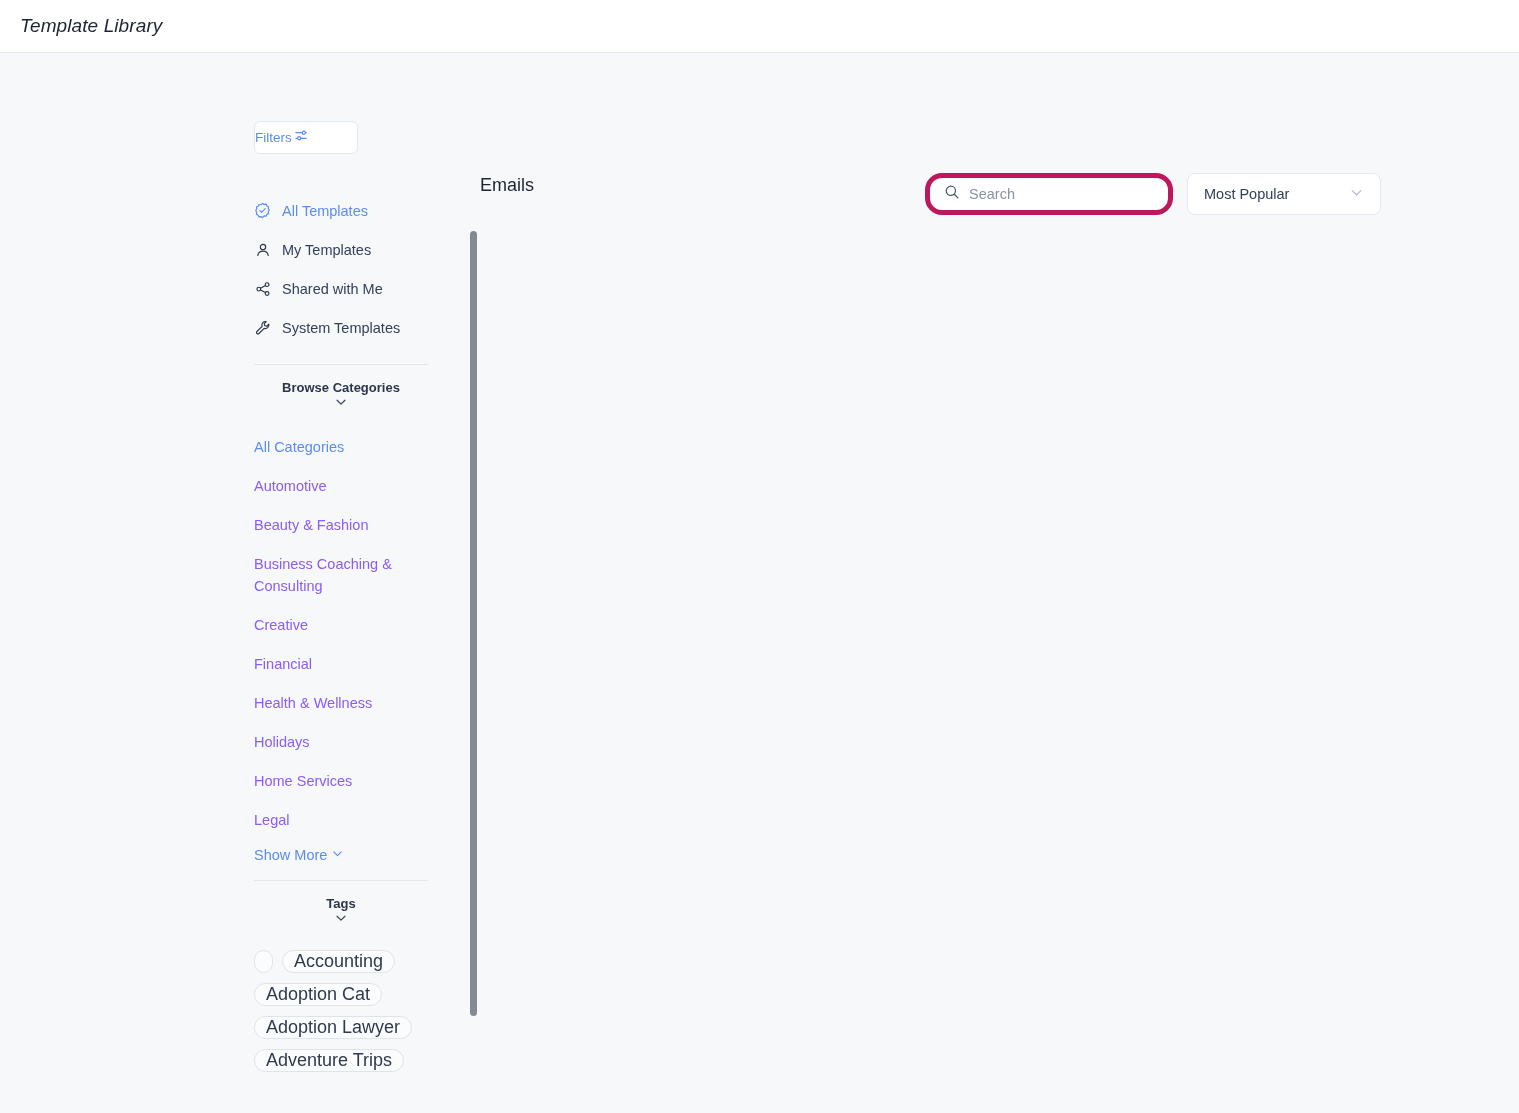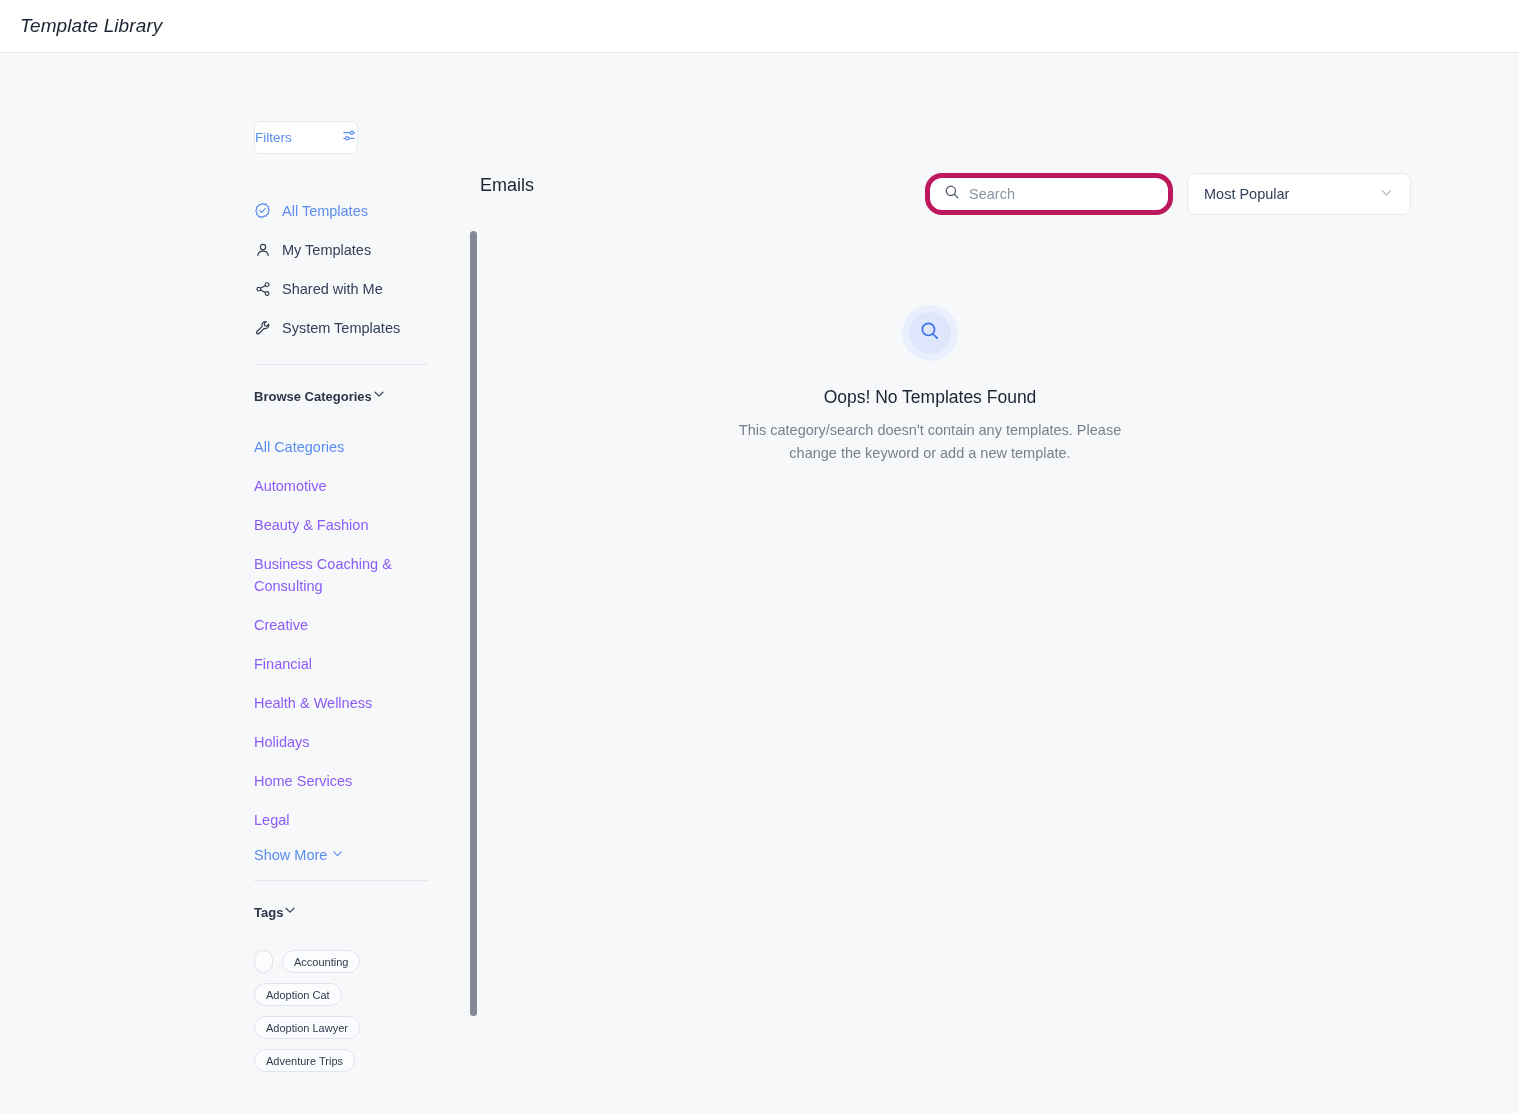--- a/index.html
+++ b/index.html
@@ -46,21 +46,21 @@
 
   #filters-button {
     margin-top: 68px;
     width: 104px;
     height: 33px;
     background: #ffffff;
     border: 1px solid #e4e8ef;
     border-radius: 6px;
     display: flex;
     align-items: center;
-    justify-content: space-between;
+    justify-content: flex-start;
     gap: 2px;
     cursor: pointer;
   }
   #filters-button .flabel {
     font-size: 13.5px;
     color: #5b8def;
   }
   .sliders-icon { display: block; }
 
   
@@ -89,25 +89,26 @@
   .divider {
     height: 1px;
     background: #e3e7ee;
     margin: 17px 0 0 0;
     width: 174px;
   }
 
   .section-head {
     display: flex;
     align-items: center;
-    justify-content: flex-start;
+    justify-content: center;
     width: 174px;
     height: 40px;
     margin-top: 11px;
     cursor: pointer;
+    flex-direction: column;
   }
   .section-head .sh-label {
     font-size: 13px;
     font-weight: bold;
     color: #2b3648;
   }
 
   #category-list { margin-top: 11px; }
   .cat-item {
     font-size: 14.5px;
@@ -137,21 +138,21 @@
     height: 33px;
   }
   .tag-pill {
     border: 1px solid #dfe3ea;
     border-radius: 13px;
     background: #fbfcfd;
     height: 23px;
     display: inline-flex;
     align-items: center;
     padding: 0 11px;
-    font-size: 11px;
+    font-size: 18px;
     color: #2f3a4d;
     white-space: nowrap;
     cursor: pointer;
   }
   .tag-pill.empty { width: 19px; padding: 0; }
 
   
   #content-scrollbar {
     position: absolute;
     left: 470px;
@@ -194,21 +195,21 @@
     font-family: "Liberation Sans", sans-serif;
     background: transparent;
     width: 100%;
   }
   #search-input::placeholder { color: #8a93a4; }
 
   #sort-select {
     position: absolute;
     left: 1187px;
     top: 120px;
-    width: 224px;
+    width: 194px;
     height: 42px;
     background: #ffffff;
     border: 1px solid #e6e9ef;
     border-radius: 8px;
     display: flex;
     align-items: center;
     justify-content: space-between;
     padding: 0 16px;
     cursor: pointer;
   }
@@ -399,28 +400,14 @@
 
   <div id="sort-select">
     <span class="sel-val">Most Popular</span>
     <span>
       <svg width="15" height="15" viewBox="0 0 16 16" fill="none" stroke="#b3bac6" stroke-width="1.4" stroke-linecap="round" stroke-linejoin="round">
         <polyline points="3.5,6 8,10.5 12.5,6"></polyline>
       </svg>
     </span>
   </div>
 
-  <div id="empty-state">
-    <div id="empty-badge">
-      <div class="inner">
-        <span>
-          <svg width="22" height="22" viewBox="0 0 22 22" fill="none" stroke="#3b72ea" stroke-width="1.7" stroke-linecap="round">
-            <circle cx="9.4" cy="9.4" r="6.1"></circle>
-            <line x1="14" y1="14" x2="18.2" y2="18.2"></line>
-          </svg>
-        </span>
-      </div>
-    </div>
-    <div id="empty-title">Oops! No Templates Found</div>
-    <div id="empty-desc">This category/search doesn't contain any templates. Please change the keyword or add a new template.</div>
-  </div>
 
 </div>
 
 </body></html>

